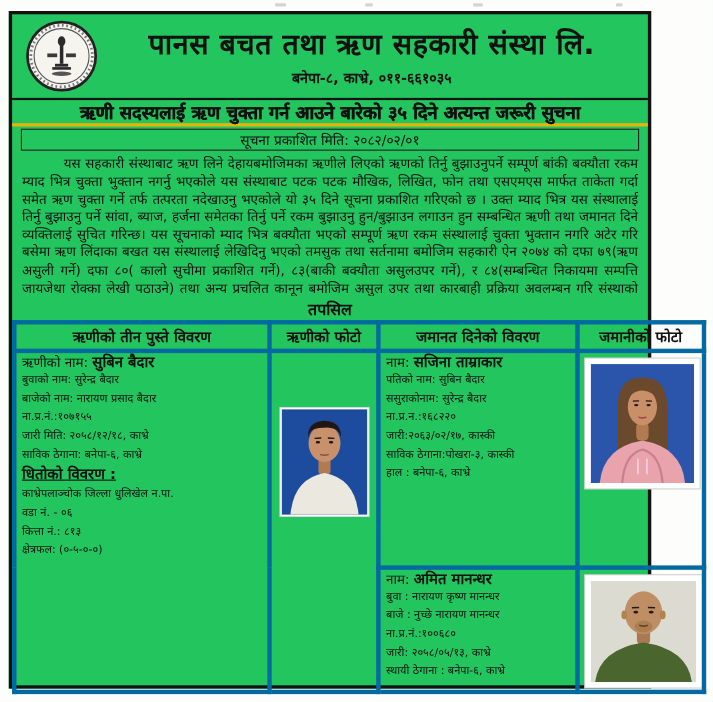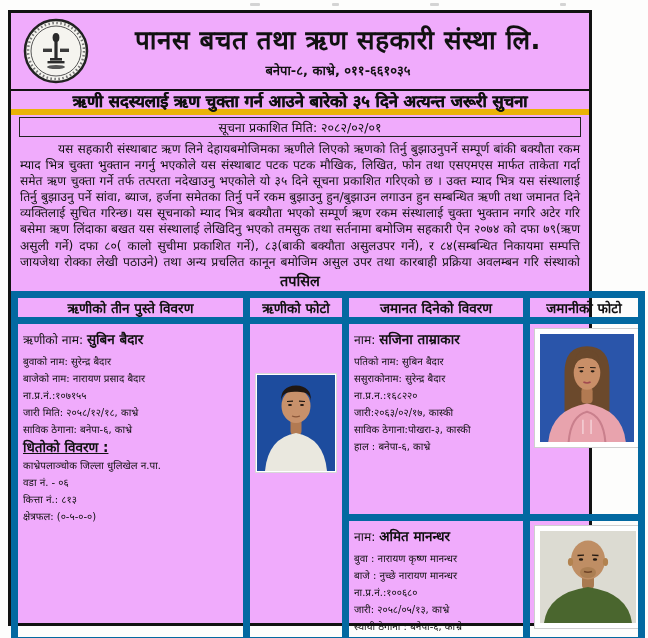--- a/index.html
+++ b/index.html
@@ -6,56 +6,56 @@
   html,body { background:#ffffff; }
   body { font-family:"DejaVu Sans","Liberation Sans",sans-serif; color:#111; }
 
   .page { position:relative; width:648px; height:638px; background:#fdfdfc; overflow:hidden; }
 
   
   .remnant { position:absolute; top:3px; height:3px; background:#b9b9b9; opacity:.6; border-radius:1px; }
   .r1{ left:250px; width:10px; } .r2{ left:332px; width:7px; } .r3{ left:430px; width:9px; } .r4{ left:560px; width:6px; }
 
   .doc { position:absolute; left:8px; top:10px; width:584px; height:616px;
-         border:3px solid #121212; background:#f0abfc; }
+         border:3px solid #121212; background:#22c55e; }
 
   
   .header { position:relative; height:76px; }
   .logo { position:absolute; left:12px; top:5px; width:66px; height:66px; }
   .org-name { padding:8px 10px 0 86px; text-align:center; font-size:26px; font-weight:700;
               letter-spacing:.5px; white-space:nowrap; }
   .org-address { padding:4px 10px 0 86px; text-align:center; font-size:13px; font-weight:700; }
 
   
-  .title-band { height:26px; border-top:2px solid #121212; border-bottom:6px solid #eab308;
+  .title-band { height:26px; border-top:2px solid #121212; border-bottom:3px solid #eab308;
                 display:flex; align-items:center; justify-content:center;
                 font-size:16.5px; font-weight:700; text-shadow:.5px 0 0 currentColor; white-space:nowrap; }
 
   
   .date-row { height:24px; padding:2px 8px; }
   .date-box { height:20px; border:1.5px solid #222; display:flex; align-items:center; justify-content:center;
               font-size:12.5px; font-weight:400; }
 
   
   .body-text { height:130px; padding:2px 9px 0 9px; font-size:12.2px; line-height:16.1px;
                text-align:justify; text-indent:38px; overflow:hidden; }
 
   .tapasil { height:22px; display:flex; align-items:center; justify-content:center;
              font-size:14.5px; font-weight:700;text-align:right; }
 
   
   table.loan { width:100%; border-collapse:collapse; table-layout:fixed; }
-  table.loan th, table.loan td { border:7px solid #0369a1; vertical-align:top; padding:2px 5px; }
+  table.loan th, table.loan td { border:4px solid #0369a1; vertical-align:top; padding:2px 5px; }
   table.loan th { height:26px; text-align:center; vertical-align:middle;
                   font-size:13.5px; font-weight:700; padding:0 2px; }
   .row-g1 td { height:197px; }
   .row-g2 td { height:108px; }
 
   .cl { font-size:10px; line-height:17px; white-space:nowrap; overflow:hidden; }
-  .name-line { font-size:12.2px; line-height:26px; white-space:nowrap; }
+  .name-line { font-size:12.2px; line-height:14px; white-space:nowrap; }
   .name-line b { font-size:13.5px; }
   .mortgage-heading { font-size:13.5px; font-weight:700; line-height:19px;text-decoration:underline; }
 
   
   .photo-cell { text-align:center; }
   .bphoto-wrap { margin:48px auto 0 auto; width:80px; padding:1px; background:#fff; box-shadow:0 0 0 1px #d8d8d8; }
   .gphoto-wrap { margin:3px auto 0 auto; background:#fff; padding:5px; box-shadow:0 0 0 1px #cfcfcf; }
   .g1w { width:104px; } .g2w { width:106px; }
   .photo-svg { display:block; width:100%; }
 </style>

